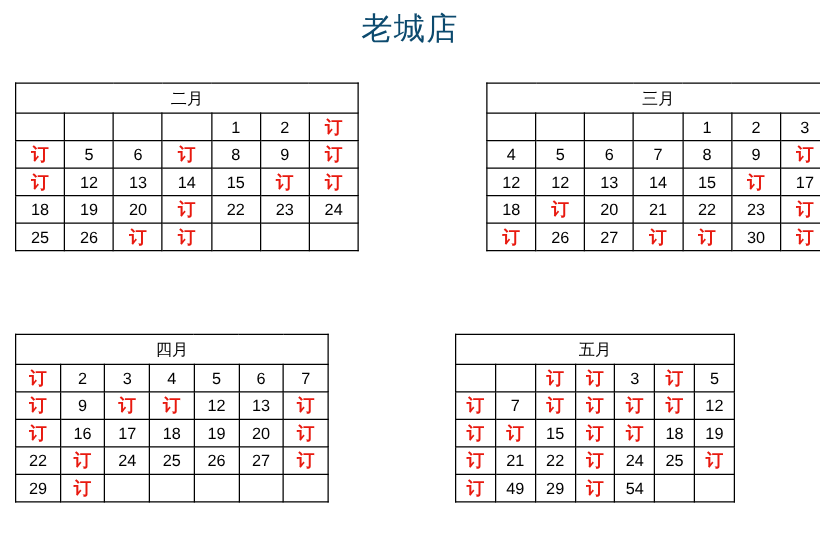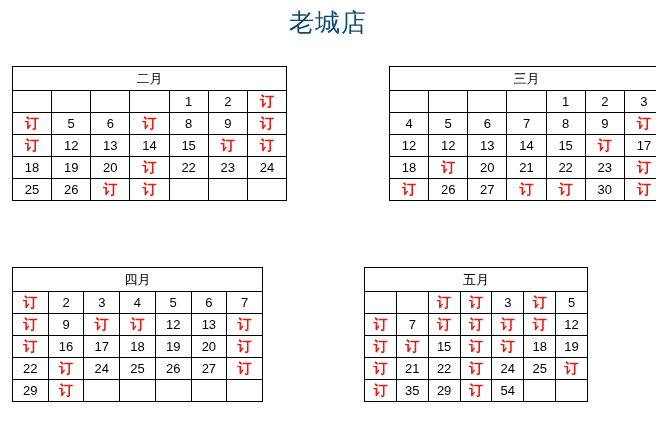--- a/index.html
+++ b/index.html
@@ -262,21 +262,21 @@
         <td class="booked">订</td>
         <td class="">21</td>
         <td class="">22</td>
         <td class="booked">订</td>
         <td class="">24</td>
         <td class="">25</td>
         <td class="booked">订</td>
       </tr>
       <tr>
         <td class="booked">订</td>
-        <td class="">35</td>
+        <td class="">49</td>
         <td class="">29</td>
         <td class="booked">订</td>
         <td class="">54</td>
         <td class="empty"></td>
         <td class="empty"></td>
       </tr>
     </tbody>
 </table>
 
 </body></html>

